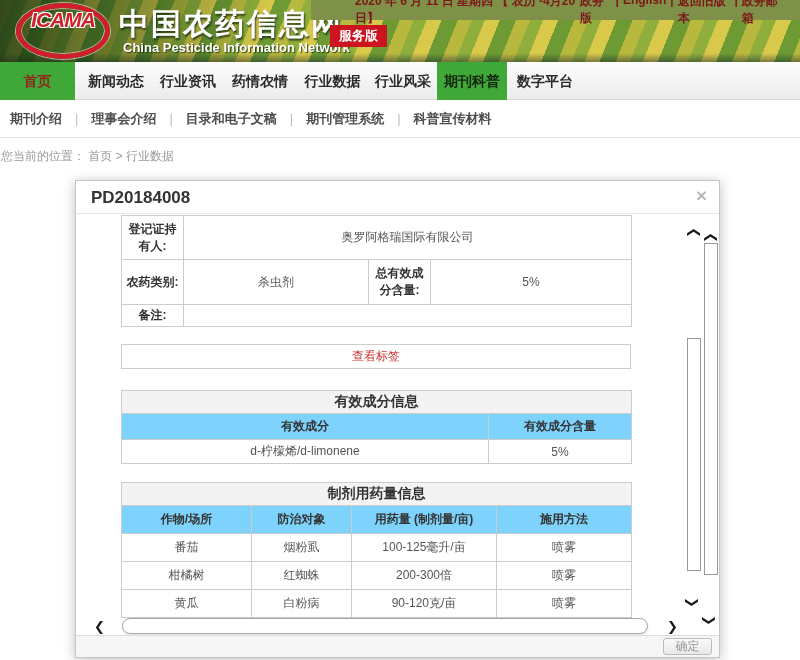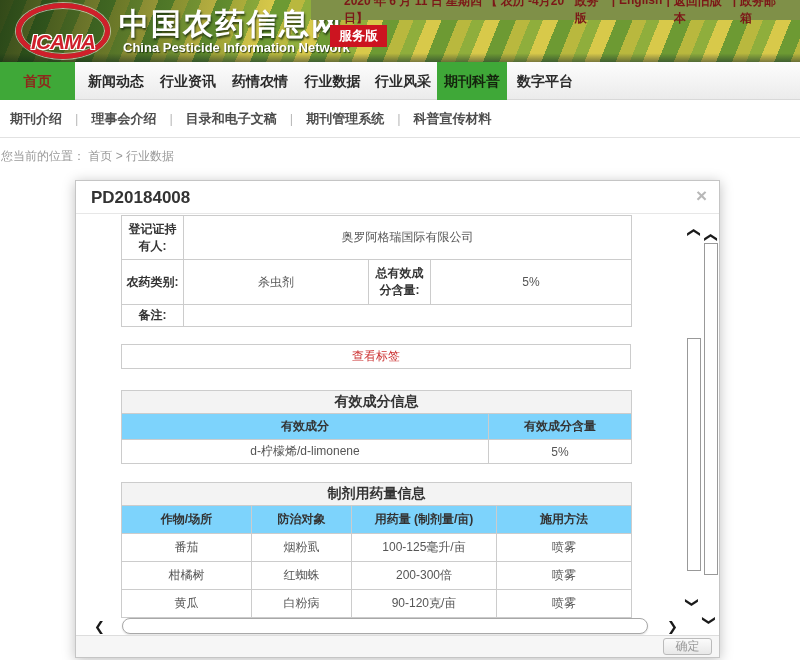--- a/index.html
+++ b/index.html
@@ -9,27 +9,27 @@
 
   
   .header { position:relative; width:800px; height:62px; overflow:hidden;
     background:
       linear-gradient(100deg, rgba(15,45,15,.80) 0%, rgba(15,45,15,0) 34%),
       linear-gradient(0deg, rgba(10,25,45,.45) 0%, rgba(10,25,45,0) 14%),
       repeating-linear-gradient(112deg, #b9b83e 0 13px, #8fae3c 13px 25px, #d8c94a 25px 39px, #6d9a33 39px 54px);
   }
   .topstrip { position:absolute; left:311px; top:0; width:489px; height:20px;
     background:var(--topbar-olive,#7f9048); display:flex; align-items:center;
-    font-size:12px; font-weight:bold; color:var(--topbar-text,#7c1818); }
+    font-size:12px; font-weight:bold; color:var(--topbar-text,#7c1818);padding-left:11px; }
   .topstrip .date { margin-left:33px; }
   .topstrip .links { margin-left:auto; margin-right:16px; display:flex; }
   .topstrip .links span.sep { margin:0 4px; }
   .logo-ring { position:absolute; left:16px; top:3px; width:94px; height:56px;
     border:5px solid #cf1f2a; border-radius:50%;
-    display:flex; align-items:flex-end; justify-content:center;
+    display:flex; align-items:flex-start; justify-content:center;
     box-shadow:0 0 0 1px rgba(255,255,255,.55), inset 0 0 0 1px rgba(255,255,255,.55); }
   .logo-ring .logo-txt { font-style:italic; font-weight:bold; font-size:21px; color:#cf1f2a;
     letter-spacing:-1px; text-shadow:1px 1px 0 #fff,-1px -1px 0 #fff,1px -1px 0 #fff,-1px 1px 0 #fff; }
   .site-title { position:absolute; left:119px; top:4px; font-size:30px; font-weight:bold;
     color:#fff; letter-spacing:2px; text-shadow:1px 2px 2px rgba(20,40,10,.8); }
   .site-sub { position:absolute; left:123px; top:40px; font-size:13px; font-weight:bold;
     color:#fff; text-shadow:1px 1px 1px rgba(20,40,10,.8); }
   .svc-badge { position:absolute; left:330px; top:25px; background:var(--badge-red,#cc1420);
     color:#fff; font-size:13px; font-weight:bold; padding:2px 9px; }
 

